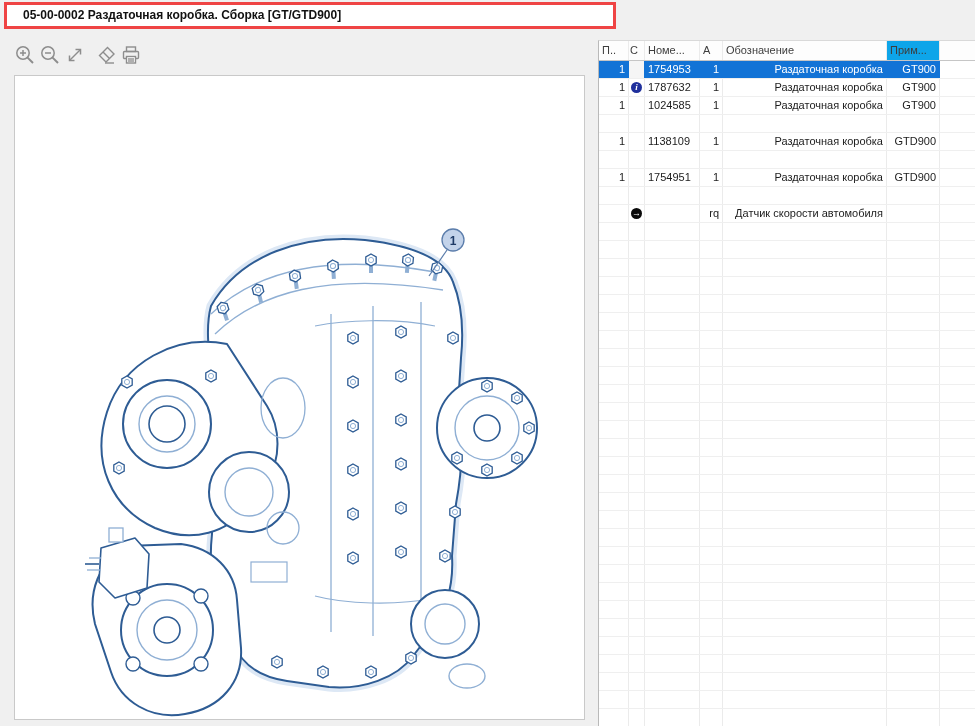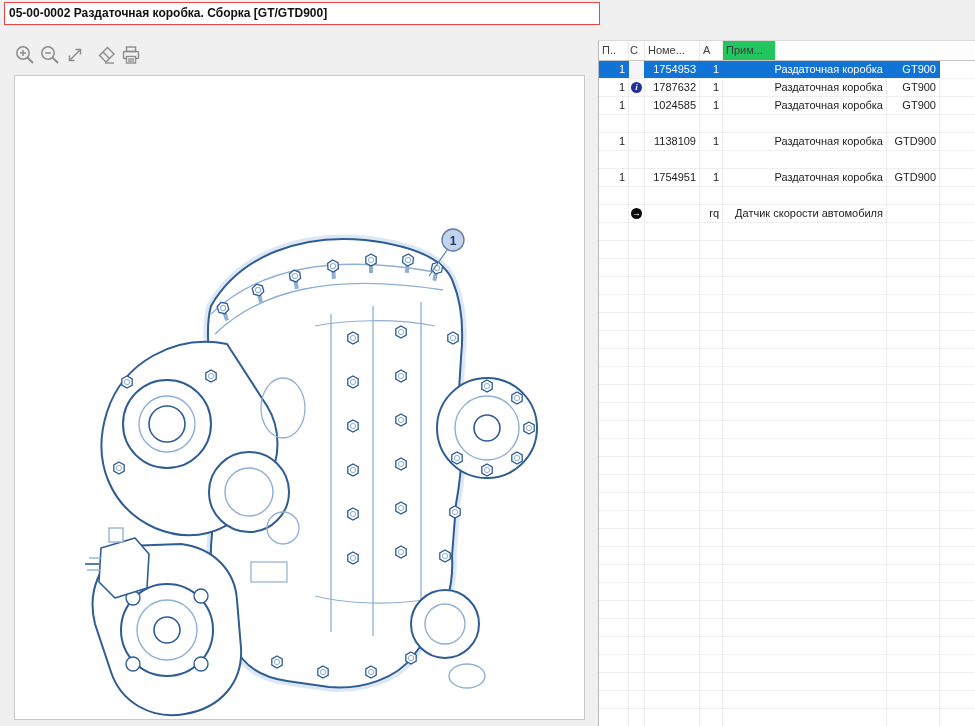--- a/index.html
+++ b/index.html
@@ -5,23 +5,23 @@
   html,body{margin:0;padding:0;}
   body{
     width:975px;height:726px;position:relative;overflow:hidden;
     background:#f0f0f0;
     font-family:"Liberation Sans", sans-serif;
     -webkit-font-smoothing:antialiased;
   }
   
   .title-box{
     position:absolute;left:4px;top:2px;width:590px;height:21px;
-    background:#ffffff;border:1px solid #ef4444;
+    background:#ffffff;border:3px solid #ef4444;
     font-size:12px;font-weight:bold;color:#111;
-    line-height:21px;padding-left:4px;white-space:nowrap;overflow:hidden;
+    line-height:21px;padding-left:16px;white-space:nowrap;overflow:hidden;
   }
   
   .toolbar{
     position:absolute;left:14px;top:43px;height:24px;
     display:flex;align-items:center;gap:3px;
   }
   .tool-btn{width:22px;height:24px;display:flex;align-items:center;justify-content:center;cursor:pointer;}
   .tool-btn.sp{margin-left:6px;}
   .tool-btn svg{display:block;}
   .drawing-area{
@@ -36,27 +36,27 @@
     box-sizing:border-box;overflow:hidden;font-size:11px;color:#1c1c1c;
   }
   .t-row{display:flex;height:17px;line-height:17px;border-bottom:1px solid #efefef;}
   .t-head{height:19px;line-height:19px;border-bottom:1px solid #c6c6c6;color:#3d3d3d;background:#fdfdfd;}
   .t-cell{
     box-sizing:border-box;padding:0 3px;border-right:1px solid #ebebeb;
     white-space:nowrap;overflow:hidden;flex:0 0 auto;
   }
   .c-pos{width:30px;text-align:right;}
   .c-flag{width:16px;text-align:center;padding:0 1px;}
-  .c-num{width:55px;text-align:right;}
+  .c-num{width:55px;text-align:left;}
   .c-qty{width:23px;text-align:right;}
   .c-name{width:164px;text-align:right;}
   .c-note{width:53px;text-align:right;}
   .c-extra{width:36px;border-right:none;}
   .t-head .t-cell{text-align:left;}
-  .t-head .sorted{background:#22c55e;}
+  .t-head .sorted{background:#0ea5e9;}
   .row-selected .t-cell{background:#1273d6;color:#ffffff;border-right-color:#1273d6;}
   .row-selected .c-flag{background:#f5f5f5;}
   .row-selected .c-extra{background:#ffffff;}
   .info-icon{
     display:inline-block;width:11px;height:11px;border-radius:50%;
     background:#20309c;color:#fff;font-family:"Liberation Serif",serif;
     font-weight:bold;font-style:italic;font-size:9px;line-height:11px;text-align:center;
     vertical-align:middle;margin-top:-2px;
   }
   .link-icon{
@@ -226,20 +226,21 @@
     </g>
   </svg>
 </div>
 
 <div class="parts-table">
   <div class="t-row t-head" id="theadrow">
       <div class="t-cell c-pos">П..</div>
       <div class="t-cell c-flag">С</div>
       <div class="t-cell c-num">Номе...</div>
       <div class="t-cell c-qty">А</div>
+      <div class="t-cell c-name">Обозначение</div>
       <div class="t-cell c-note sorted">Прим...</div>
       <div class="t-cell c-extra"></div>
     </div>
   <div id="tbody">
       <div class="t-row row-selected">
         <div class="t-cell c-pos">1</div>
         <div class="t-cell c-flag"></div>
         <div class="t-cell c-num">1754953</div>
         <div class="t-cell c-qty">1</div>
         <div class="t-cell c-name">Раздаточная коробка</div>

